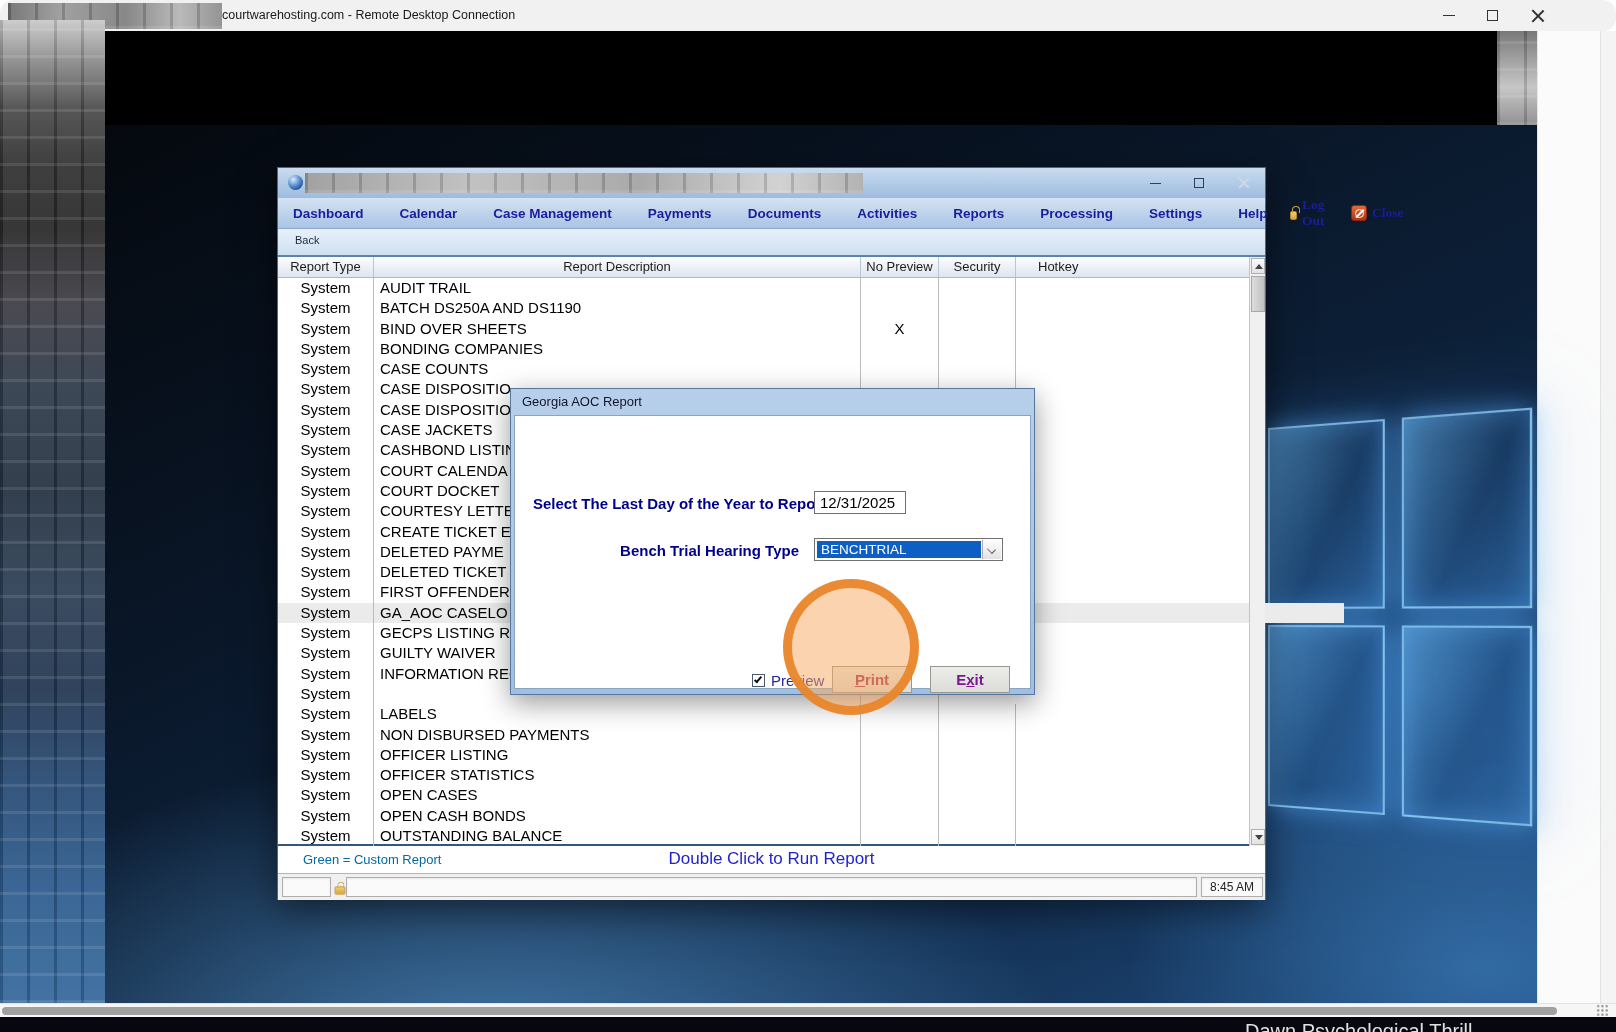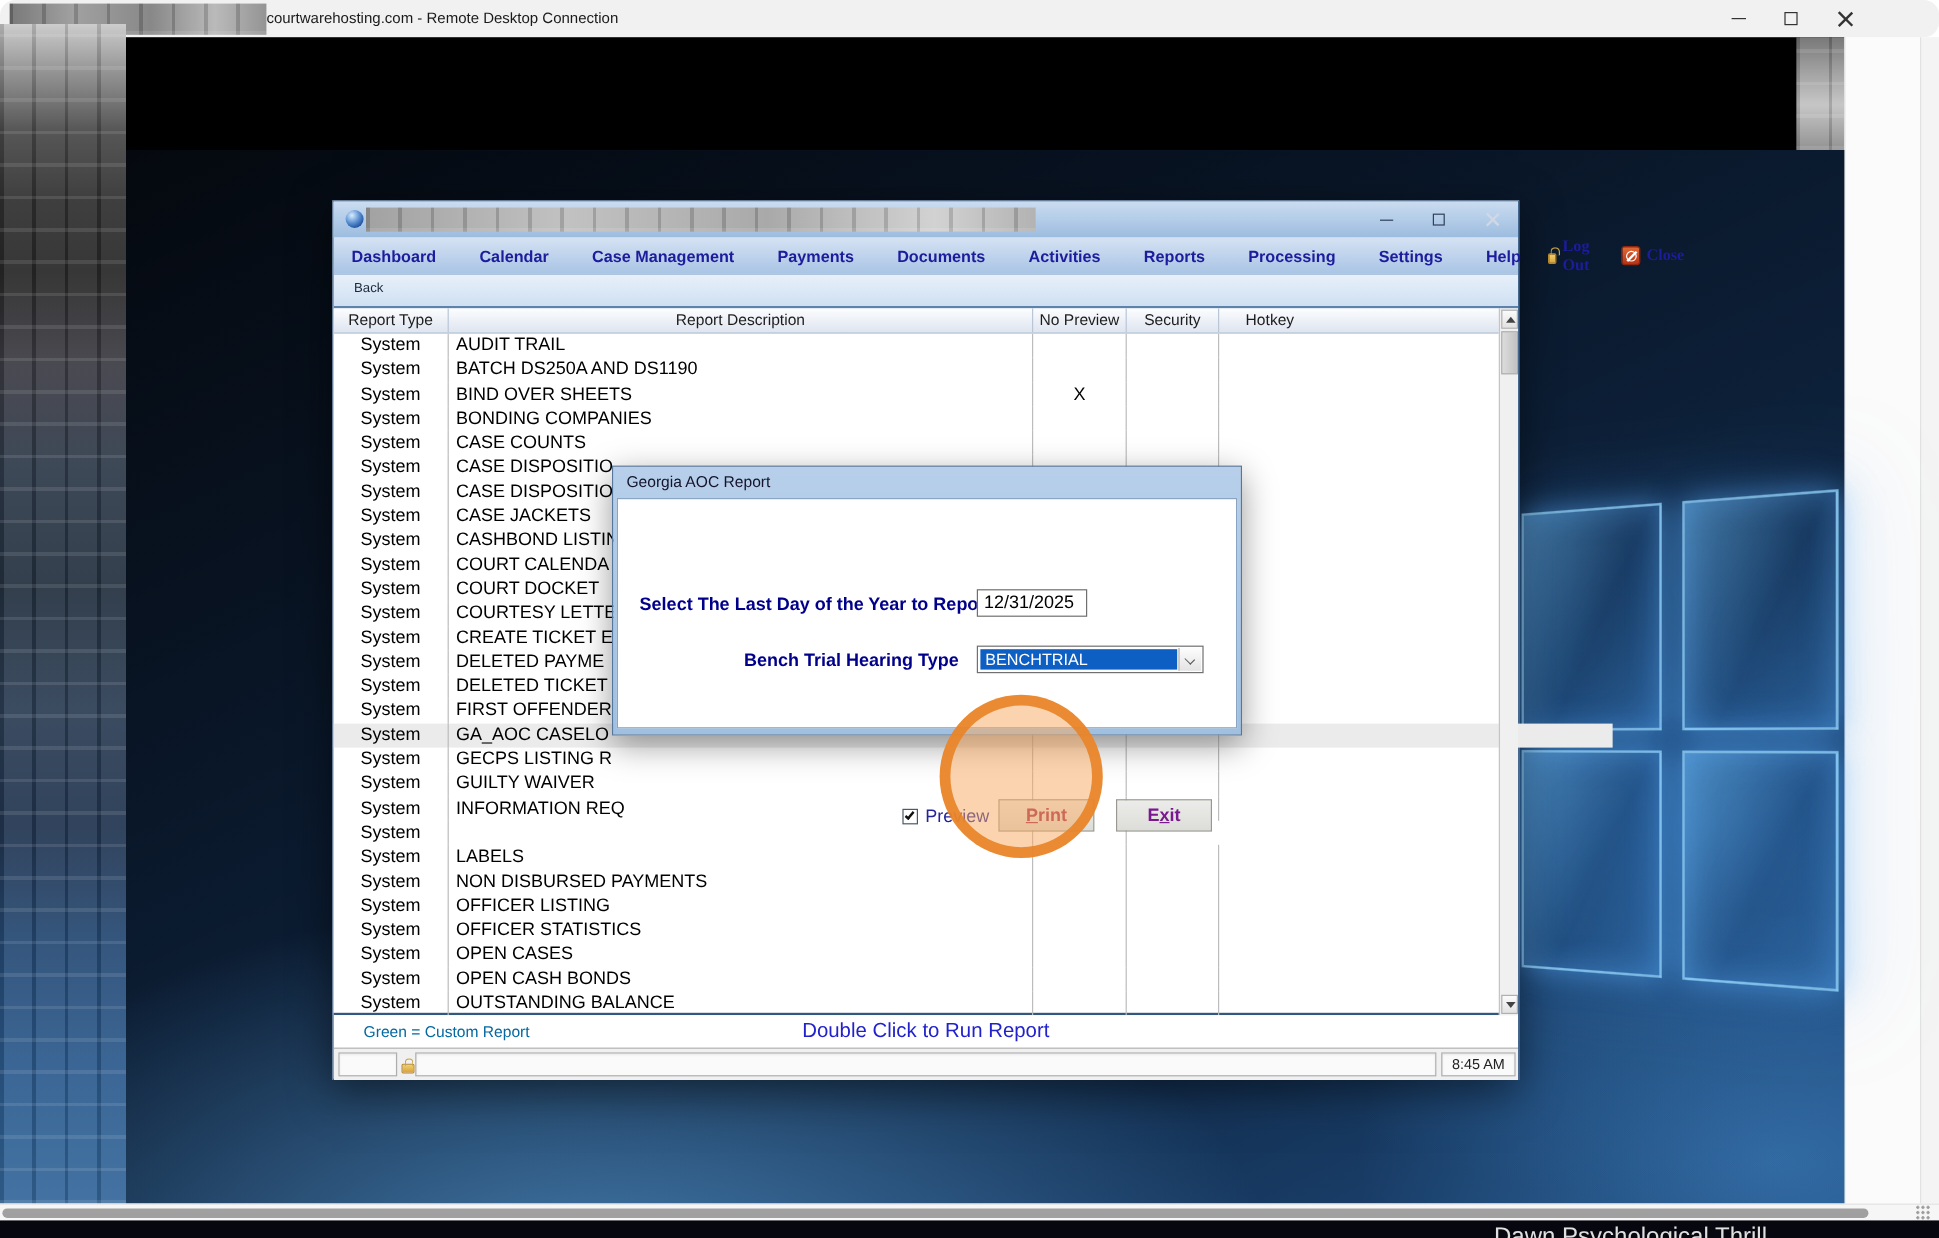--- a/index.html
+++ b/index.html
@@ -114,21 +114,21 @@
   .hint { position:absolute; left:0; width:100%; top:3px; text-align:center; font-size:17px; color:#2222cc; }
 
   .statusbar { position:absolute; left:0; top:705px; width:100%; height:27px; background:#f0f0f0; border-top:1px solid #b5b5b5; }
   .seg { position:absolute; top:3px; height:20px; border:1px solid #adadad; background:#fafafa; box-shadow:inset 0 1px 2px rgba(0,0,0,.08); }
   .seg1 { left:4px; width:49px; }
   .seg2 { left:68px; width:851px; }
   .seg3 { left:923px; width:62px; font-size:12px; color:#222; text-align:center; line-height:18px; }
   .status-lock { position:absolute; left:56px; top:7px; transform:scale(.9); }
 
   
-  .dialog { position:absolute; left:232px; top:220px; width:525px; height:225px; z-index:10;
+  .dialog { position:absolute; left:232px; top:220px; width:525px; height:307px; z-index:10;
     background:linear-gradient(#b7cfea,#9fc0e2); border:1px solid #55779c; box-shadow:0 8px 26px rgba(0,0,0,.4); }
   .dlg-title { position:absolute; left:0; top:0; width:100%; height:26px;
     font-size:13px; color:#14142c; line-height:26px; padding-left:11px; }
   .dlg-body { position:absolute; left:3px; right:3px; top:26px; bottom:5px; background:#fff; border:1px solid #8aa5c2; }
   .dlg-label { position:absolute; font-size:15px; font-weight:bold; color:#00008b; text-align:right; white-space:nowrap; }
   .lbl-date { left:18px; top:79px; width:268px; }
   .lbl-hearing { left:18px; top:126px; width:266px; }
   .dlg-input { position:absolute; left:299px; top:75px; width:92px; height:23px; border:1px solid #707070;
     font-family:"Liberation Sans",sans-serif; font-size:15px; padding-left:5px; color:#000; background:#fff; }
   .combo { position:absolute; left:299px; top:122px; width:189px; height:23px; border:1px solid #707070; background:#fff; }

